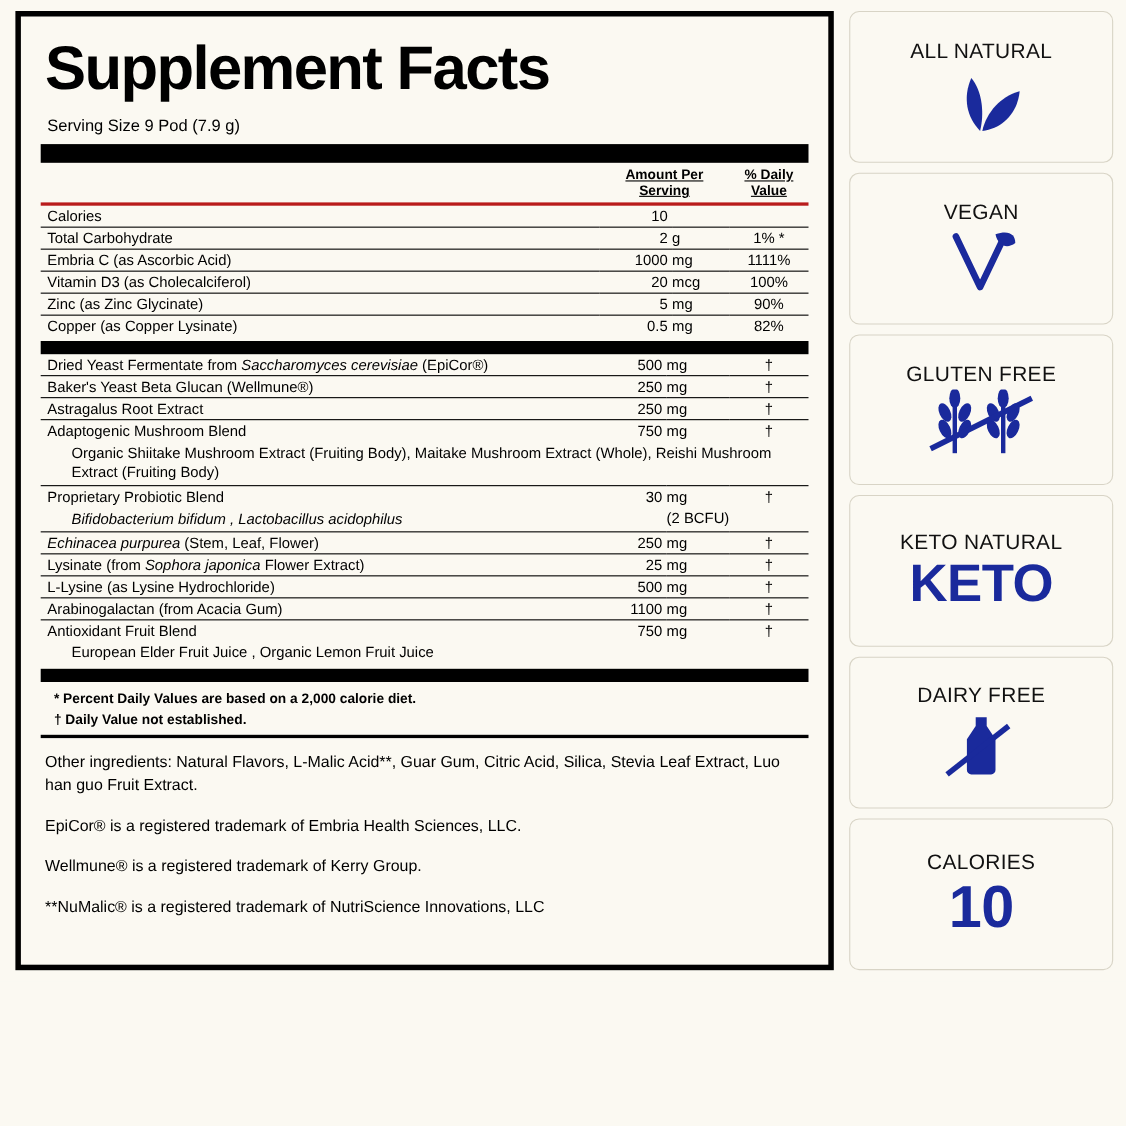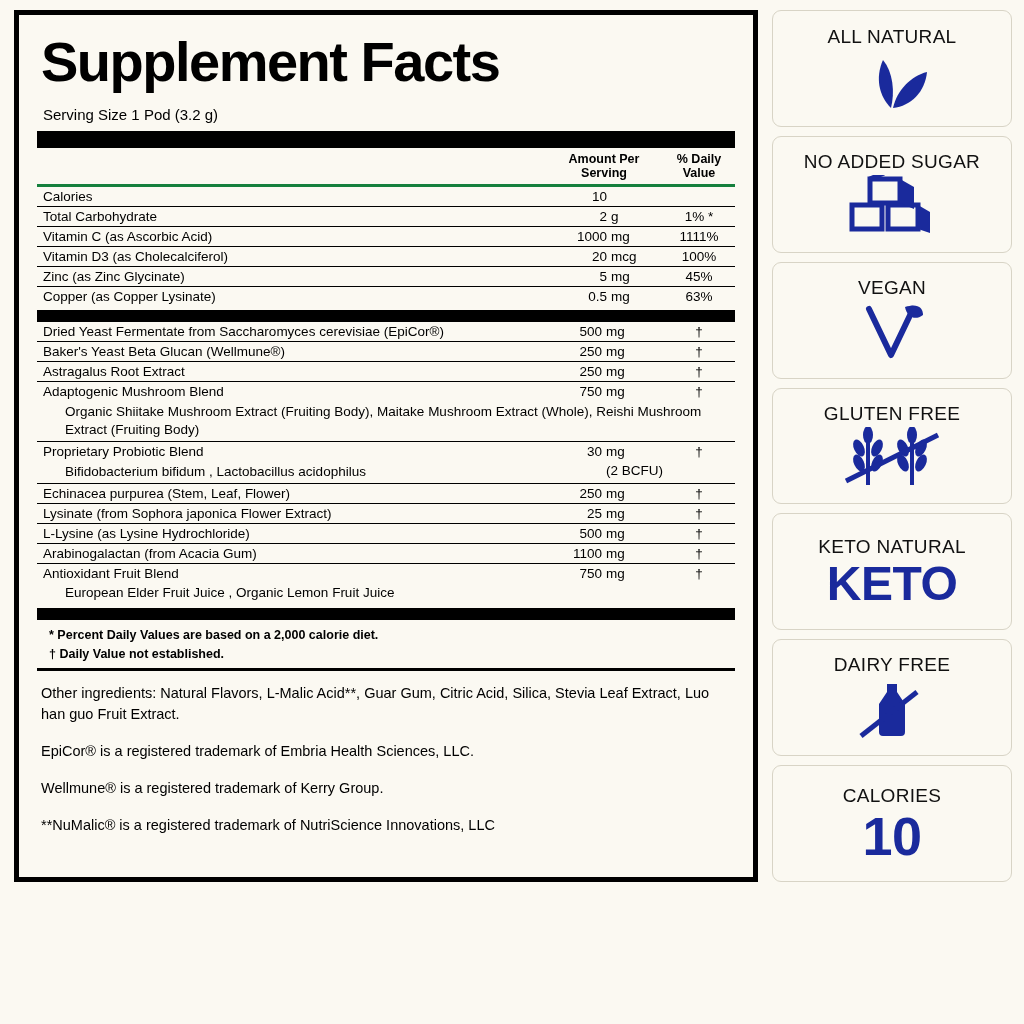--- a/index.html
+++ b/index.html
@@ -51,21 +51,22 @@
     margin: 4px 0 0 0;
   }
   .hdr-row {
     display: flex;
     justify-content: flex-end;
     align-items: flex-end;
     font-size: 12.5px;
     font-weight: bold;
     line-height: 1.15;
     padding: 4px 0 3px 0;
-    border-bottom: 3px solid #15803d;
+    border-bottom: 3px solid #b91c1c;
+    text-decoration: underline;
   }
   .hdr-amt { width: 118px; text-align: center; }
   .hdr-dv { width: 72px; text-align: center; }
 
   table.facts {
     width: 100%;
     border-collapse: collapse;
     font-size: 13.5px;
     color: #000;
   }
@@ -73,21 +74,21 @@
     padding: 2px 0 2px 0;
     vertical-align: top;
     border-bottom: 1px solid #000;
   }
   table.facts tr.noline td { border-bottom: none; }
   table.facts tr.sub td { border-bottom: none; padding-top: 1px; }
   .c-name { padding-left: 6px !important; }
   .c-val  { width: 66px; text-align: right; padding-right: 4px !important; }
   .c-unit { width: 52px; text-align: left; }
   .c-dv   { width: 72px; text-align: center; }
-  .ital { }
+  .ital { font-style: italic; }
   .indent { padding-left: 28px !important; line-height: 1.35; }
   .footnotes {
     font-size: 12.5px;
     line-height: 1.5;
     padding: 6px 0 4px 12px;
     border-bottom: 3px solid #000;
     font-weight: bold;
   }
   .other {
     font-size: 14.5px;
@@ -131,21 +132,21 @@
   }
   .badge svg { display: block; }
 </style>
 </head>
 <body>
 
 <div class="page">
 
   <div class="panel">
     <div class="sf-title">Supplement Facts</div>
-    <div class="serving">Serving Size 1 Pod (3.2 g)</div>
+    <div class="serving">Serving Size 9 Pod (7.9 g)</div>
 
     <div class="bar-thick"></div>
 
     <div class="hdr-row">
       <div class="hdr-amt">
         <div>Amount Per</div>
         <div>Serving</div>
       </div>
       <div class="hdr-dv">
         <div>% Daily</div>
@@ -161,42 +162,42 @@
         <td class="c-unit"></td>
         <td class="c-dv"></td>
       </tr>
       <tr>
         <td class="c-name">Total Carbohydrate</td>
         <td class="c-val">2</td>
         <td class="c-unit">g</td>
         <td class="c-dv">1% *</td>
       </tr>
       <tr>
-        <td class="c-name">Vitamin C (as Ascorbic Acid)</td>
+        <td class="c-name">Embria C (as Ascorbic Acid)</td>
         <td class="c-val">1000</td>
         <td class="c-unit">mg</td>
         <td class="c-dv">1111%</td>
       </tr>
       <tr>
         <td class="c-name">Vitamin D3 (as Cholecalciferol)</td>
         <td class="c-val">20</td>
         <td class="c-unit">mcg</td>
         <td class="c-dv">100%</td>
       </tr>
       <tr>
         <td class="c-name">Zinc (as Zinc Glycinate)</td>
         <td class="c-val">5</td>
         <td class="c-unit">mg</td>
-        <td class="c-dv">45%</td>
+        <td class="c-dv">90%</td>
       </tr>
       <tr class="noline">
         <td class="c-name">Copper (as Copper Lysinate)</td>
         <td class="c-val">0.5</td>
         <td class="c-unit">mg</td>
-        <td class="c-dv">63%</td>
+        <td class="c-dv">82%</td>
       </tr>
     </tbody>
       </table>
 
     <div class="bar-med"></div>
 
     <table class="facts">
 
       <tbody>
           <tr>
@@ -326,37 +327,20 @@
     <div class="badge">
       <div class="badge-label">ALL NATURAL</div>
       <span>
         <svg width="86" height="60" viewBox="0 0 86 60">
           <path d="M42 58 C30 46 26 28 34 10 C44 22 46 42 42 58 Z" fill="#1a2a9c"></path>
           <path d="M44 58 C48 40 62 26 78 22 C76 42 62 56 44 58 Z" fill="#1a2a9c"></path>
         </svg>
       </span>
     </div>
 
-    <div class="badge">
-      <div class="badge-label">NO ADDED SUGAR</div>
-      <span>
-        <svg width="96" height="62" viewBox="0 0 96 62">
-          <g fill="none" stroke="#1a2a9c" stroke-width="5">
-            <rect x="26" y="4" width="30" height="24"></rect>
-            <rect x="8" y="30" width="30" height="24"></rect>
-            <rect x="44" y="30" width="30" height="24"></rect>
-            <path d="M26 4 L40 -2"></path>
-          </g>
-          <g fill="#1a2a9c">
-            <polygon points="56,4 70,12 70,34 56,28"></polygon>
-            <polygon points="74,30 86,37 86,58 74,54"></polygon>
-          </g>
-        </svg>
-      </span>
-    </div>
 
     <div class="badge">
       <div class="badge-label">VEGAN</div>
       <span>
         <svg width="78" height="62" viewBox="0 0 78 62">
           <path d="M16 8 L38 54 L60 8" fill="none" stroke="#1a2a9c" stroke-width="6" stroke-linecap="round" stroke-linejoin="round"></path>
           <path d="M52 6 C64 2 70 6 70 14 C62 20 54 16 52 6 Z" fill="#1a2a9c"></path>
         </svg>
       </span>
     </div>

